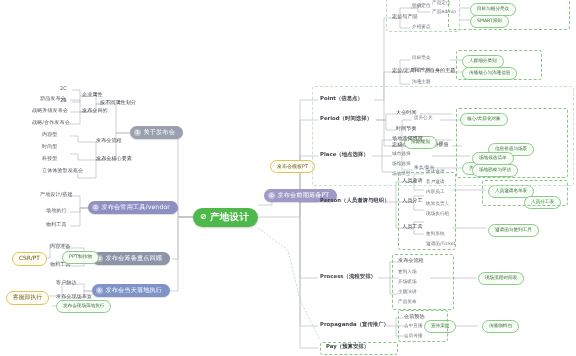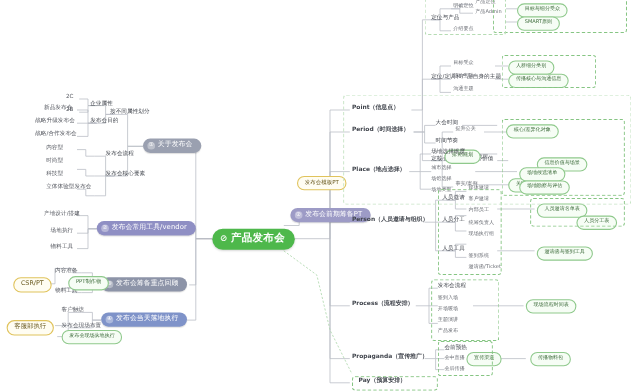--- a/index.html
+++ b/index.html
@@ -205,21 +205,21 @@
       <path d="M430 278 L476 278"></path>
       <path d="M430 326 L478 326"></path>
     </g>
     <g fill="none" stroke="#a9d6a7" stroke-width=".7" stroke-dasharray="2 1.6">
       <path d="M258 228 L288 250 L300 300 L320 340"></path>
     </g>
   </svg>
 
   <div class="node root" style="left:193px;top:208px;">
     <span class="badge">⊘</span>
-    <span>产品发布会</span>
+    <span>产地设计</span>
   </div>
 
   <div class="node pill grey" style="left:130px;top:126px;">
     <span class="dot">①</span>
     <span>关于发布会</span>
   </div>
 
   <div class="node pill purple" style="left:88px;top:201px;">
     <span class="dot">②</span>
     <span>发布会常用工具/vendor</span>

